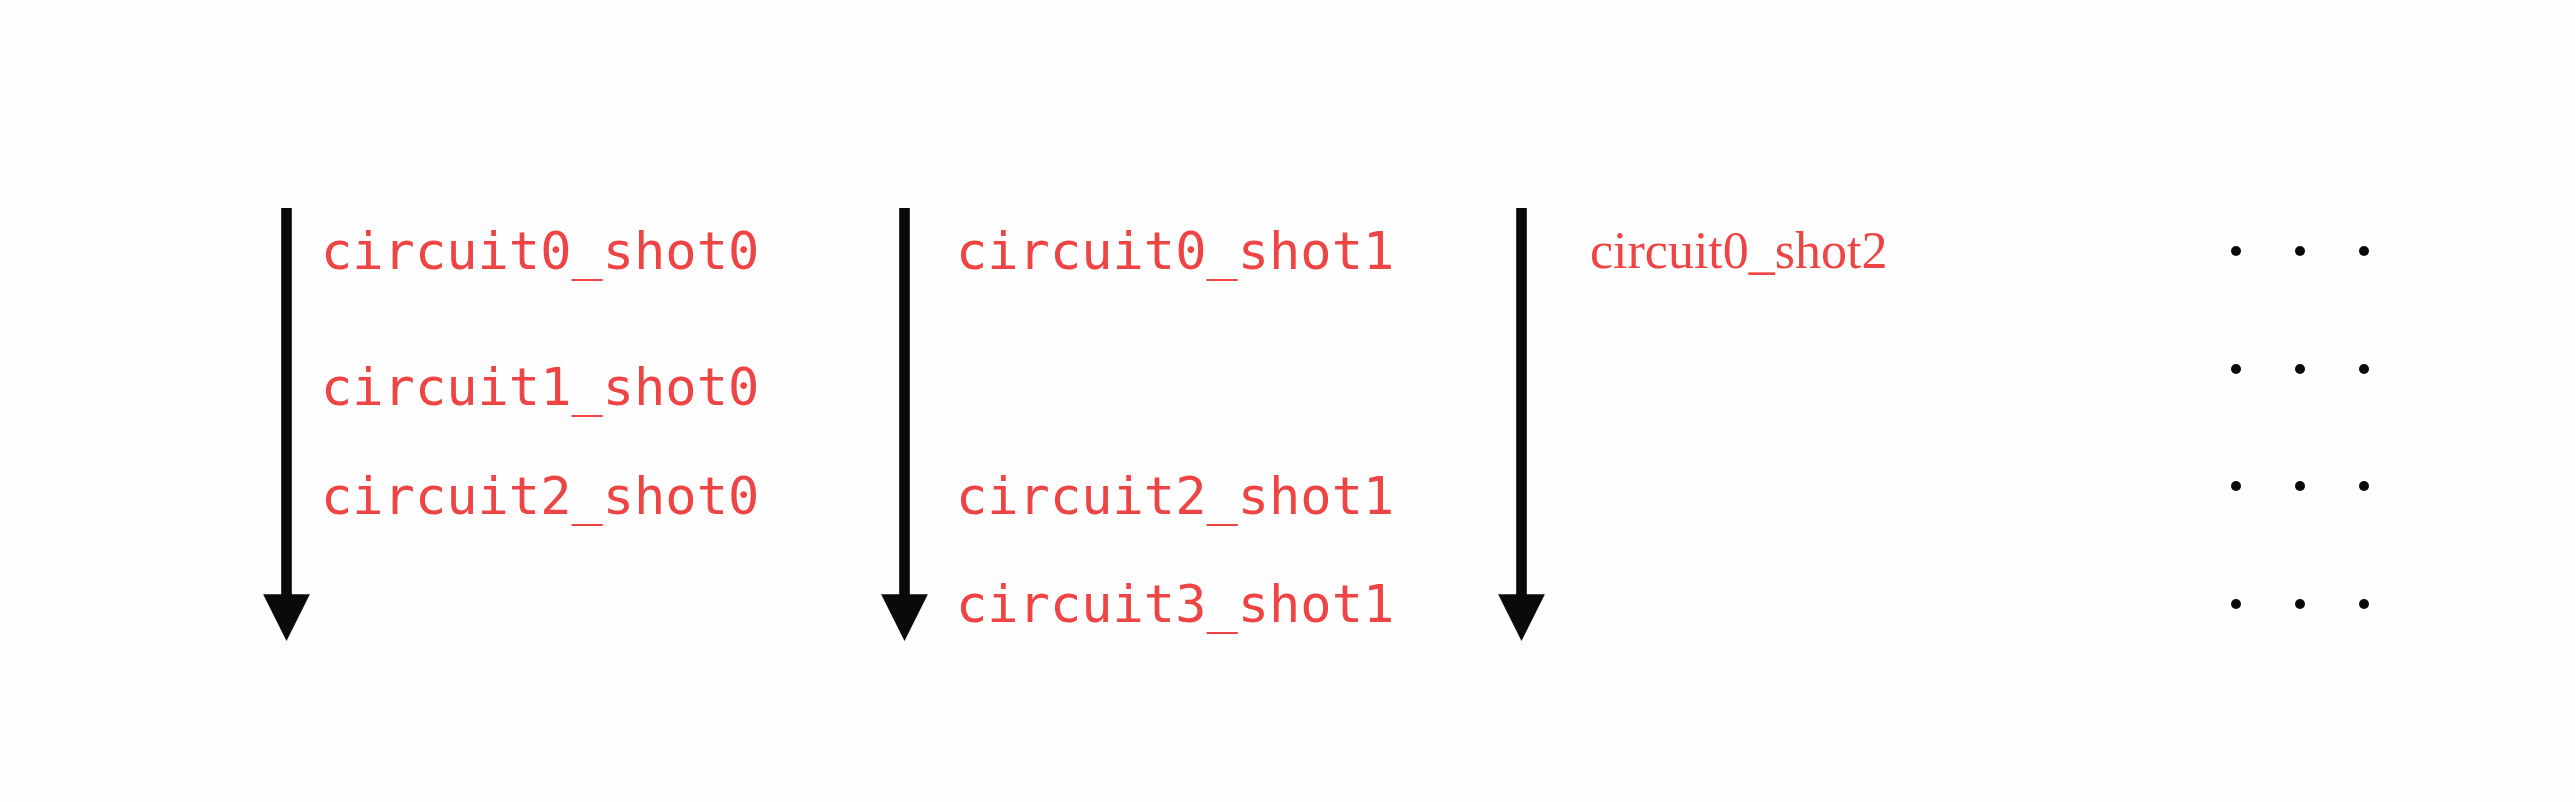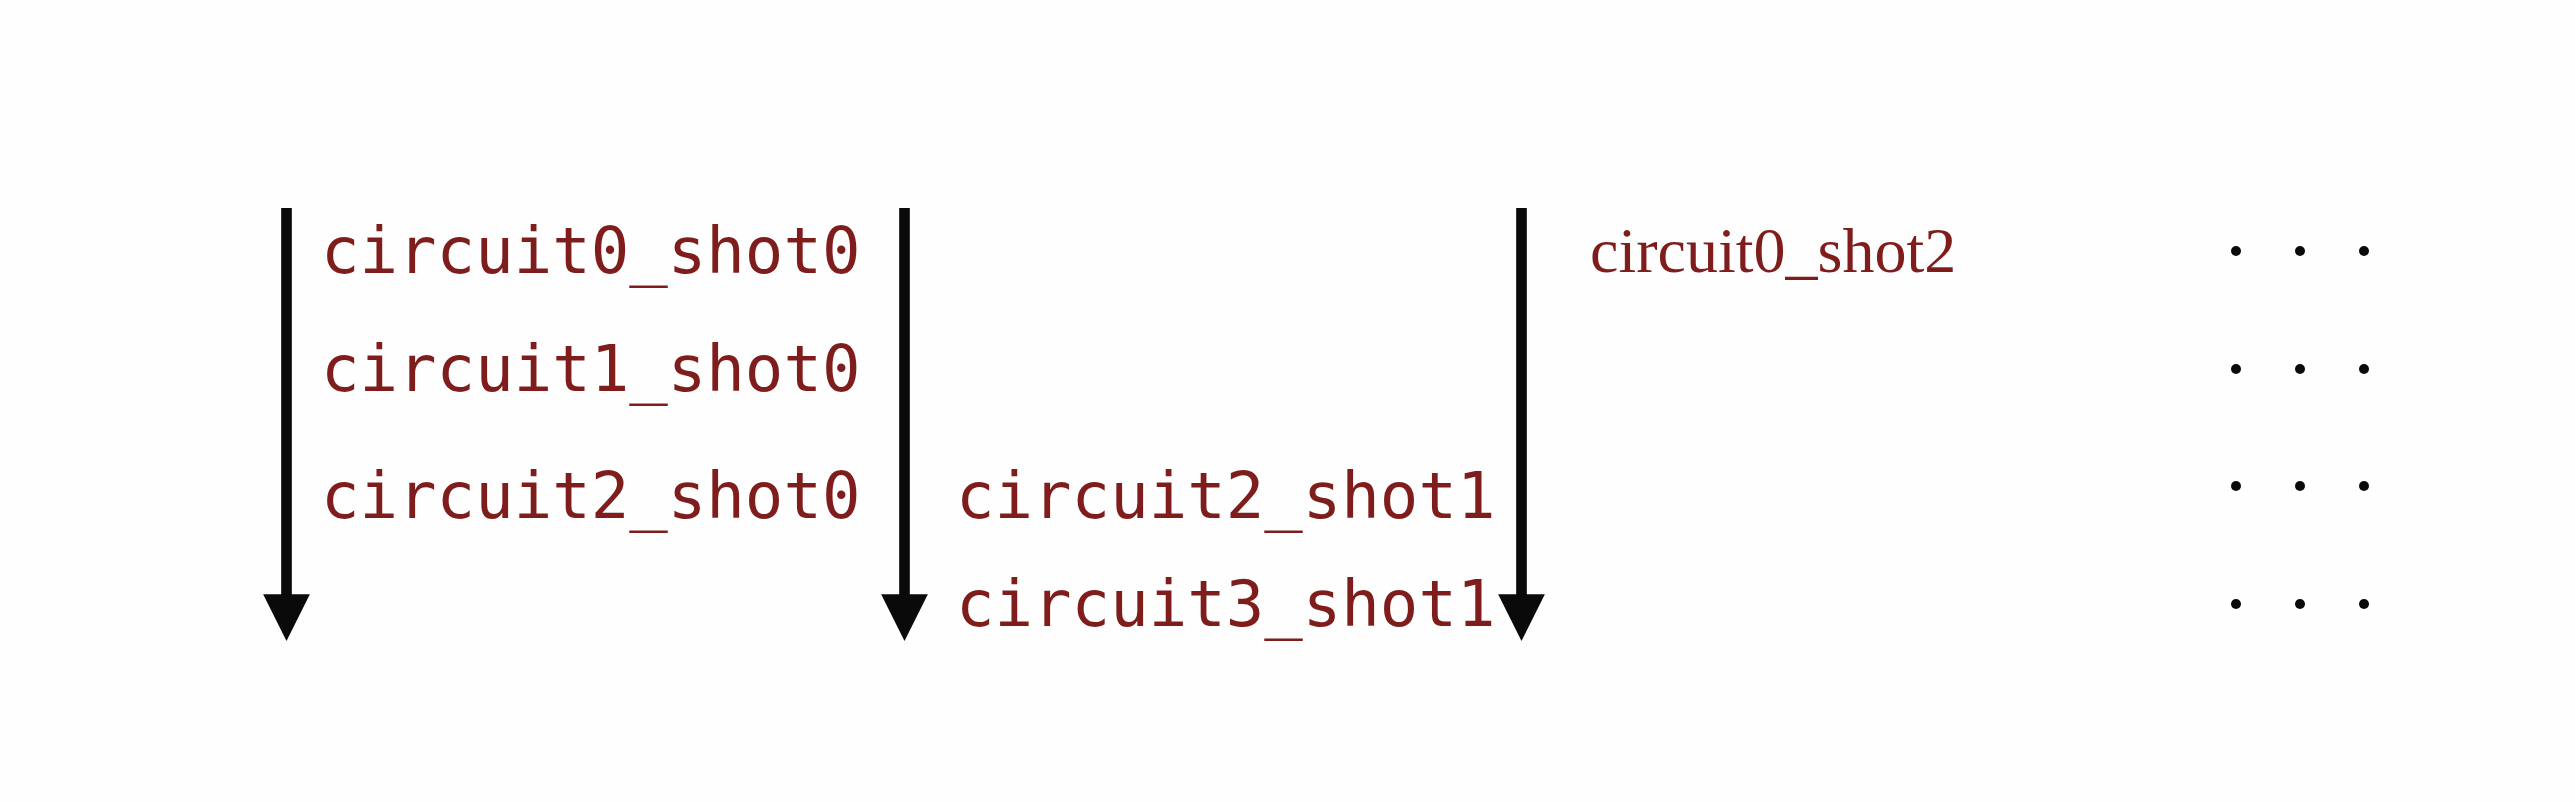--- a/index.html
+++ b/index.html
@@ -25,30 +25,30 @@
     height: 433px;
   }
   .arrow svg { display: block; width: 100%; height: 100%; }
   .arrow-0 { left: 263px; }
   .arrow-1 { left: 881px; }
   .arrow-2 { left: 1498px; }
 
   
   .label {
     position: absolute;
-    font-size: 64px;
+    font-size: 52px;
     line-height: 52px;
     white-space: pre;
-    color: #7f1d1d;
+    color: #ef4444;
   }
   .colx-0 { left: 321px; }
   .colx-1 { left: 956px; }
   .colx-2 { left: 1590px; font-family: Liberation Serif, serif; }
   .rowy-0 { top: 225px; }
-  .rowy-1 { top: 343px; text-align: right; }
+  .rowy-1 { top: 361px; text-align: right; }
   .rowy-2 { top: 461px; margin-top: 9px; }
   .rowy-3 { top: 578px; }
 
   
   .dots-row {
     position: absolute;
     left: 2231px;
     width: 138px;
     height: 10.6px;
     display: flex;
@@ -89,20 +89,21 @@
     <svg viewBox="0 0 88 814" xmlns="http://www.w3.org/2000/svg">
       <rect x="34" y="0" width="20" height="734" fill="#0a0a0a"></rect>
       <polygon points="0,726 88,726 44,814" fill="#0a0a0a"></polygon>
     </svg>
   </div>
 
   <div class="label colx-0 rowy-0">circuit0_shot0</div>
   <div class="label colx-0 rowy-1">circuit1_shot0</div>
   <div class="label colx-0 rowy-2">circuit2_shot0</div>
 
+  <div class="label colx-1 rowy-0">circuit0_shot1</div>
   <div class="label colx-1 rowy-2">circuit2_shot1</div>
   <div class="label colx-1 rowy-3">circuit3_shot1</div>
 
   <div class="label colx-2 rowy-0">circuit0_shot2</div>
 
   <div class="dots-row drowy-0">
     <span class="dot"></span>
     <span class="dot"></span>
     <span class="dot"></span>
   </div>

